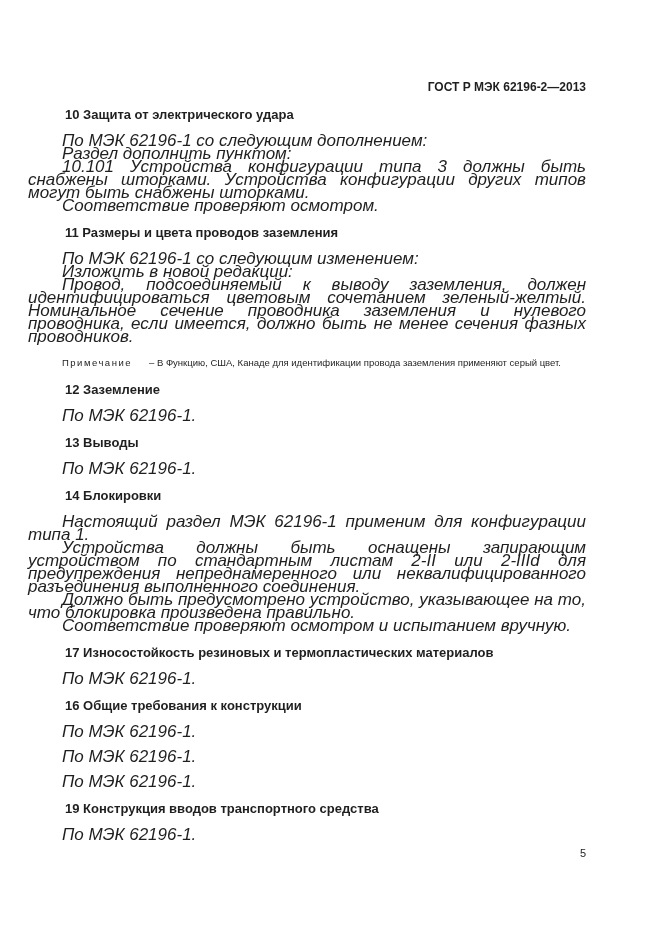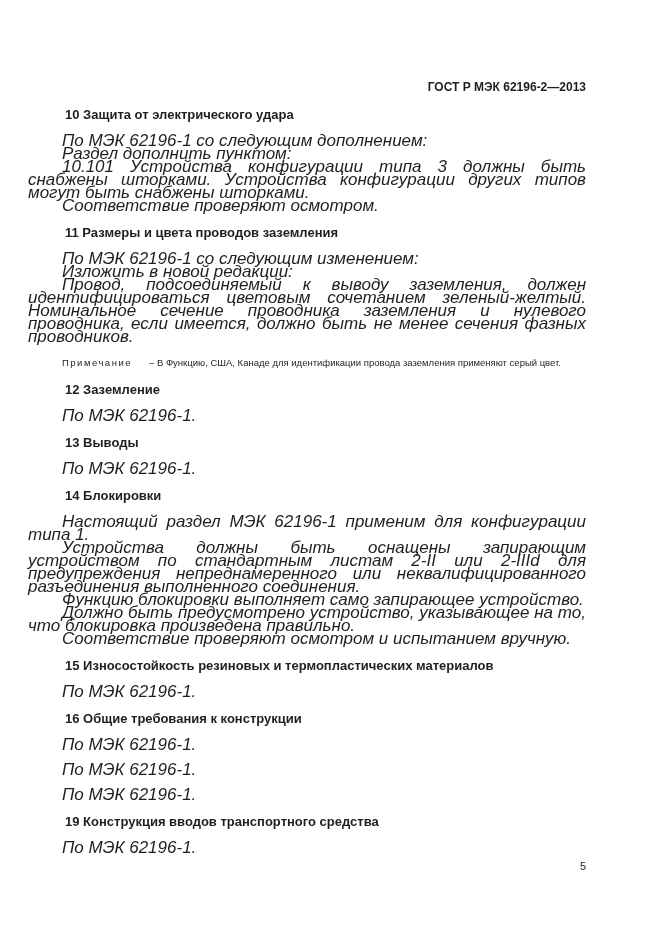--- a/index.html
+++ b/index.html
@@ -98,27 +98,26 @@
 
     <section>
       <h2 class="section-title">13 Выводы</h2>
       <p class="body-p first">По МЭК 62196-1.</p>
     </section>
 
     <section>
       <h2 class="section-title">14 Блокировки</h2>
       <p class="body-p first">Настоящий раздел МЭК 62196-1 применим для конфигурации типа 1.</p>
       <p class="body-p">Устройства должны быть оснащены запирающим устройством по стандартным листам 2-II или 2-IIId для предупреждения непреднамеренного или неквалифицированного разъединения выполненного соединения.</p>
-      <p class="body-p">Функцию блокировки выполняет само запирающее устройство.</p>
       <p class="body-p">Должно быть предусмотрено устройство, указывающее на то, что блокировка произведена правильно.</p>
       <p class="body-p">Соответствие проверяют осмотром и испытанием вручную.</p>
     </section>
 
     <section>
-      <h2 class="section-title">15 Износостойкость резиновых и термопластических материалов</h2>
+      <h2 class="section-title">17 Износостойкость резиновых и термопластических материалов</h2>
       <p class="body-p first">По МЭК 62196-1.</p>
     </section>
 
     <section>
       <h2 class="section-title">16 Общие требования к конструкции</h2>
       <p class="body-p first">По МЭК 62196-1.</p>
     </section>
 
     <section>
       <p class="body-p first">По МЭК 62196-1.</p>

